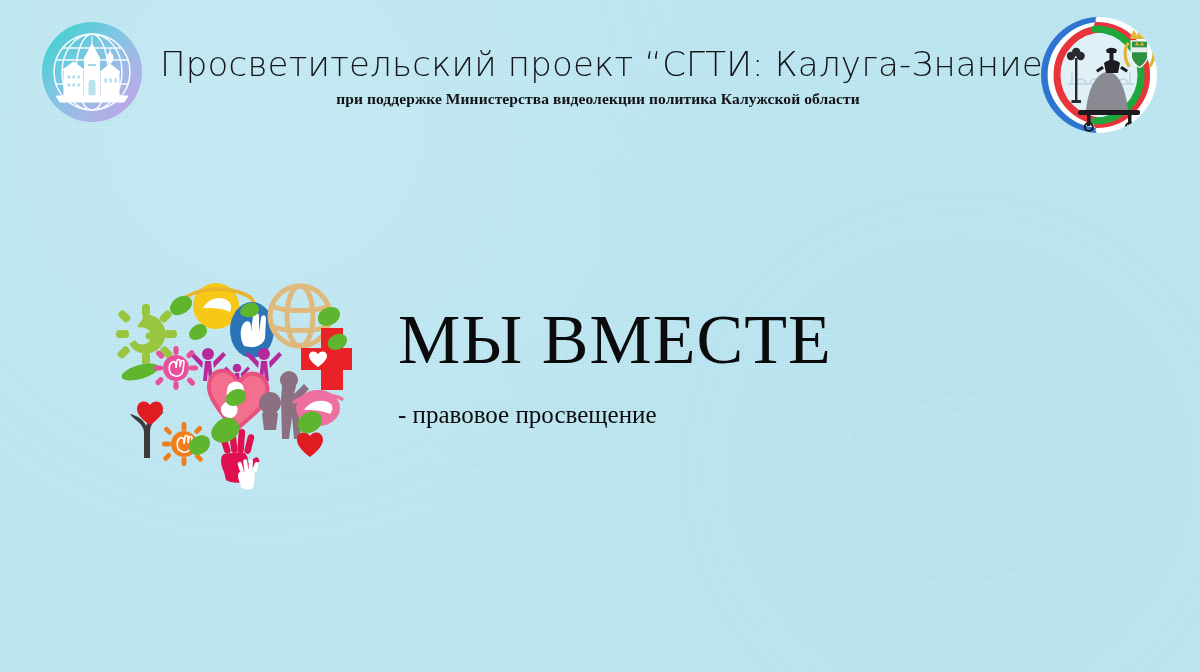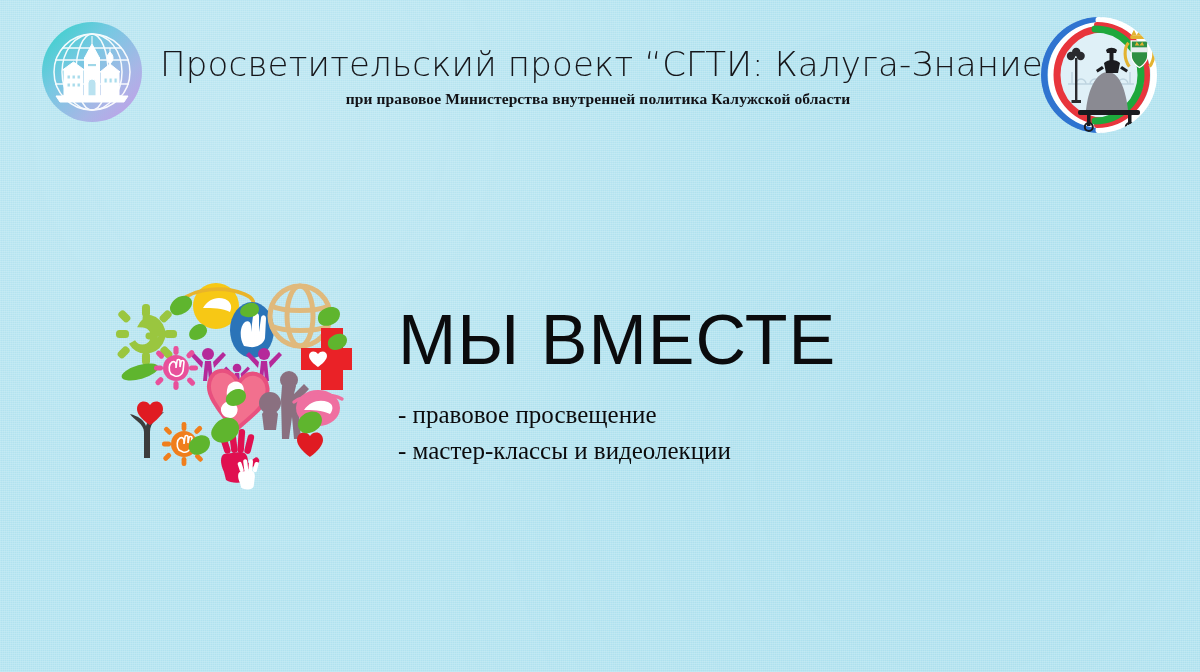--- a/index.html
+++ b/index.html
@@ -89,21 +89,21 @@
     position: absolute;
     left: 104px; top: 118px;
     width: 248px; height: 228px;
   }
   #headline-block {
     position: absolute;
     left: 398px; top: 155px;
     width: 600px;
   }
   #headline {
-    font-family: Liberation Sans, sans-serif;
+    font-family: Liberation Serif, serif;
     font-weight: 400;
     font-size: 70px;
     line-height: 1;
     letter-spacing: 1px;
     color: #0b0b0d;
     white-space: nowrap;
   }
   #bullet-list {
     list-style: none;
     margin: 22px 0 0 0;
@@ -180,21 +180,21 @@
             <rect x="76" y="60" width="3.2" height="5"></rect>
           </g>
 
           <path d="M18 78 H90 L86 84 H22 Z"></path>
         </g>
       </svg>
     </div>
 
     <div id="header-text">
       <div id="header-title">Просветительский проект “СГТИ: Калуга-Знание”</div>
-      <div id="header-subtitle">при правовое Министерства внутренней политика Калужской области</div>
+      <div id="header-subtitle">при поддержке Министерства видеолекции политика Калужской области</div>
     </div>
 
     <div id="brand-mark-right">
       <svg viewBox="0 0 122 122" width="122" height="122" aria-hidden="true">
         <defs>
           <clipPath id="ringClip">
               <circle cx="61" cy="61" r="58"></circle>
             </clipPath>
         </defs>
 
@@ -424,18 +424,17 @@
           <path d="M196 150 C204 140, 218 142, 218 152 C218 162, 204 168, 198 164 C193 161, 193 154, 196 150 Z"></path>
           <path d="M152 186 C160 176, 172 178, 172 187 C172 196, 160 201, 155 198 C150 195, 150 190, 152 186 Z" transform="translate(-66,-12)"></path>
         </g>
       </svg>
     </div>
 
     <div id="headline-block">
       <div id="headline">МЫ ВМЕСТЕ</div>
       <ul id="bullet-list">
         <li>- правовое просвещение</li>
-        <li>- мастер-классы и видеолекции</li>
       </ul>
     </div>
 
   </div>
 </div>
 
 </body></html>

